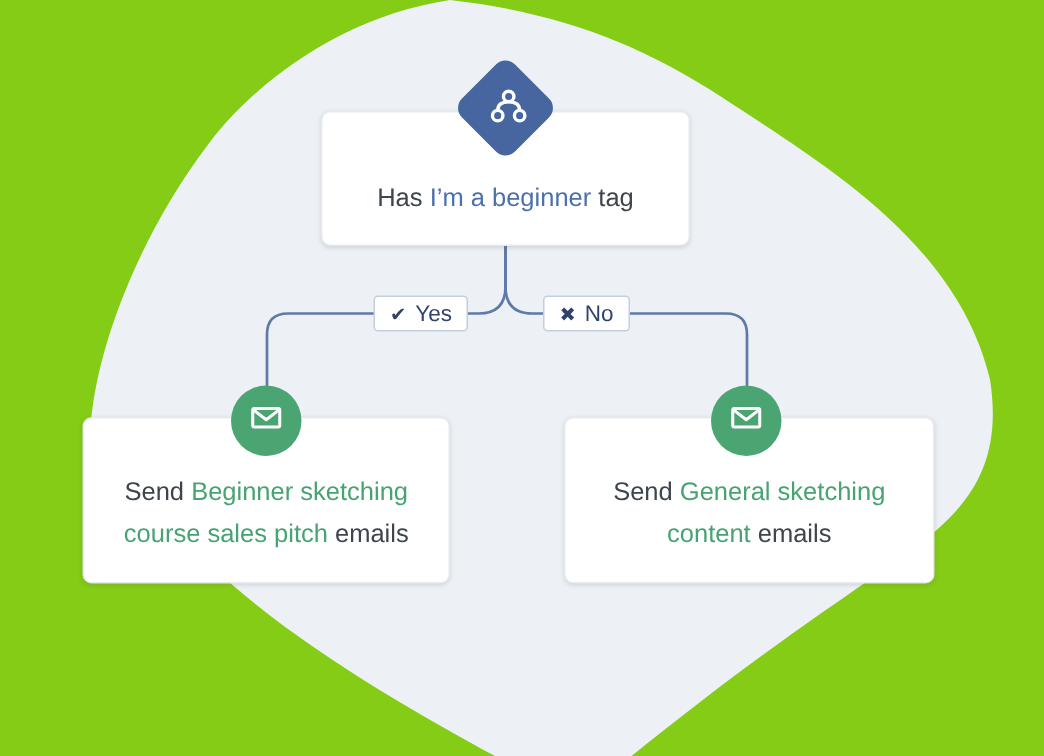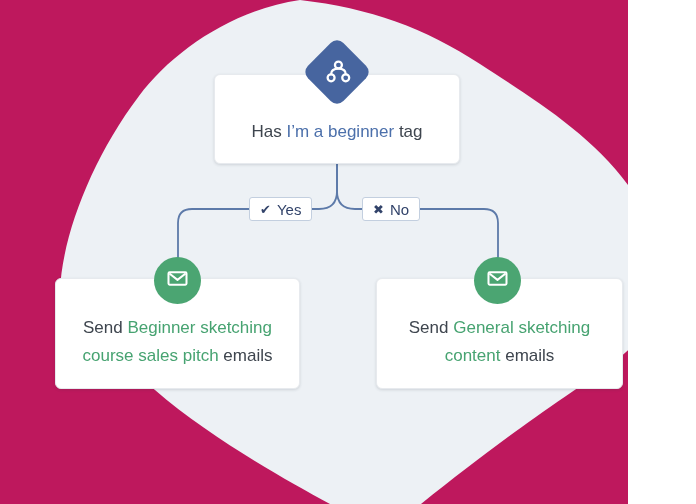--- a/index.html
+++ b/index.html
@@ -7,21 +7,21 @@
     --diamond-blue:#47659f; --tag-blue:#4c70ab; --line-blue:#5d7aa9;
     --badge-border:#c3cfdf; --badge-text:#32436a; --text-dark:#3e454e;
     --green:#4ba572; --green-text:#47a371;
   }
   *{margin:0;padding:0;box-sizing:border-box}
   body{
     background:#ffffff;
     font-family:"Liberation Sans","DejaVu Sans",sans-serif;
     -webkit-font-smoothing:antialiased;
   }
-  .canvas{position:relative;width:628px;height:504px;overflow:hidden;background:#be185d}
+  .canvas{position:relative;width:696px;height:504px;overflow:hidden;background:#84cc16}
   .blob-svg,.lines-svg{position:absolute;inset:0;width:696px;height:504px}
   .blob-svg{z-index:1}
   .lines-svg{z-index:2}
   .card{
     position:absolute;z-index:3;background:var(--card-bg);
     border:1px solid var(--card-border);border-radius:6px;
     box-shadow:0 1px 3px rgba(45,55,70,.16);
     display:flex;align-items:center;justify-content:center;
     text-align:center;color:var(--text-dark);font-size:17px;
   }

